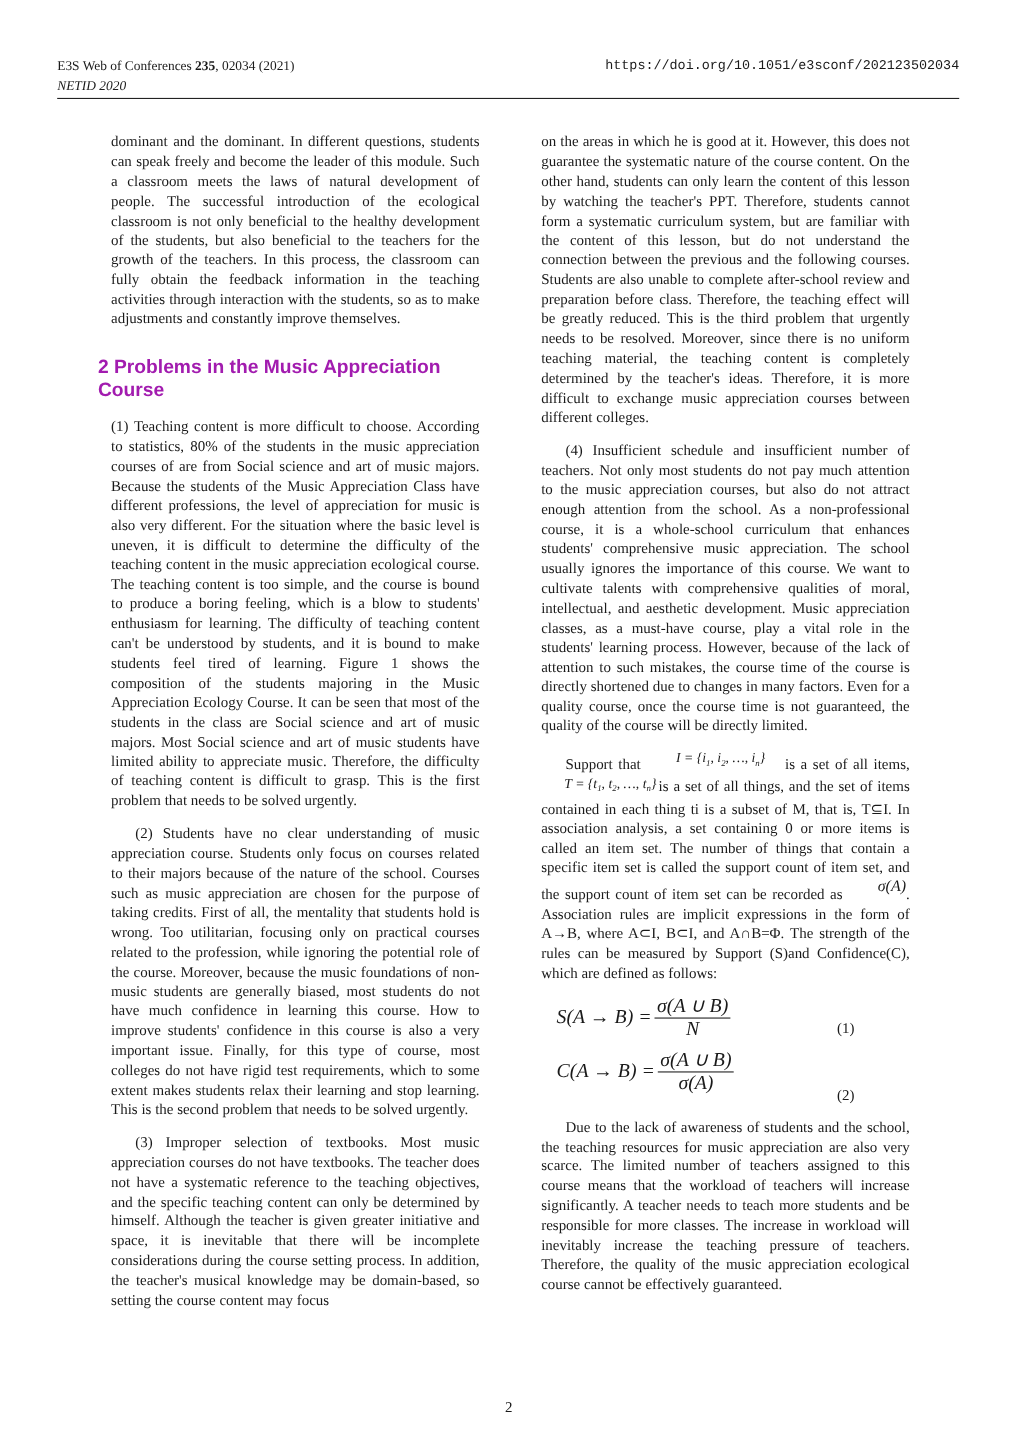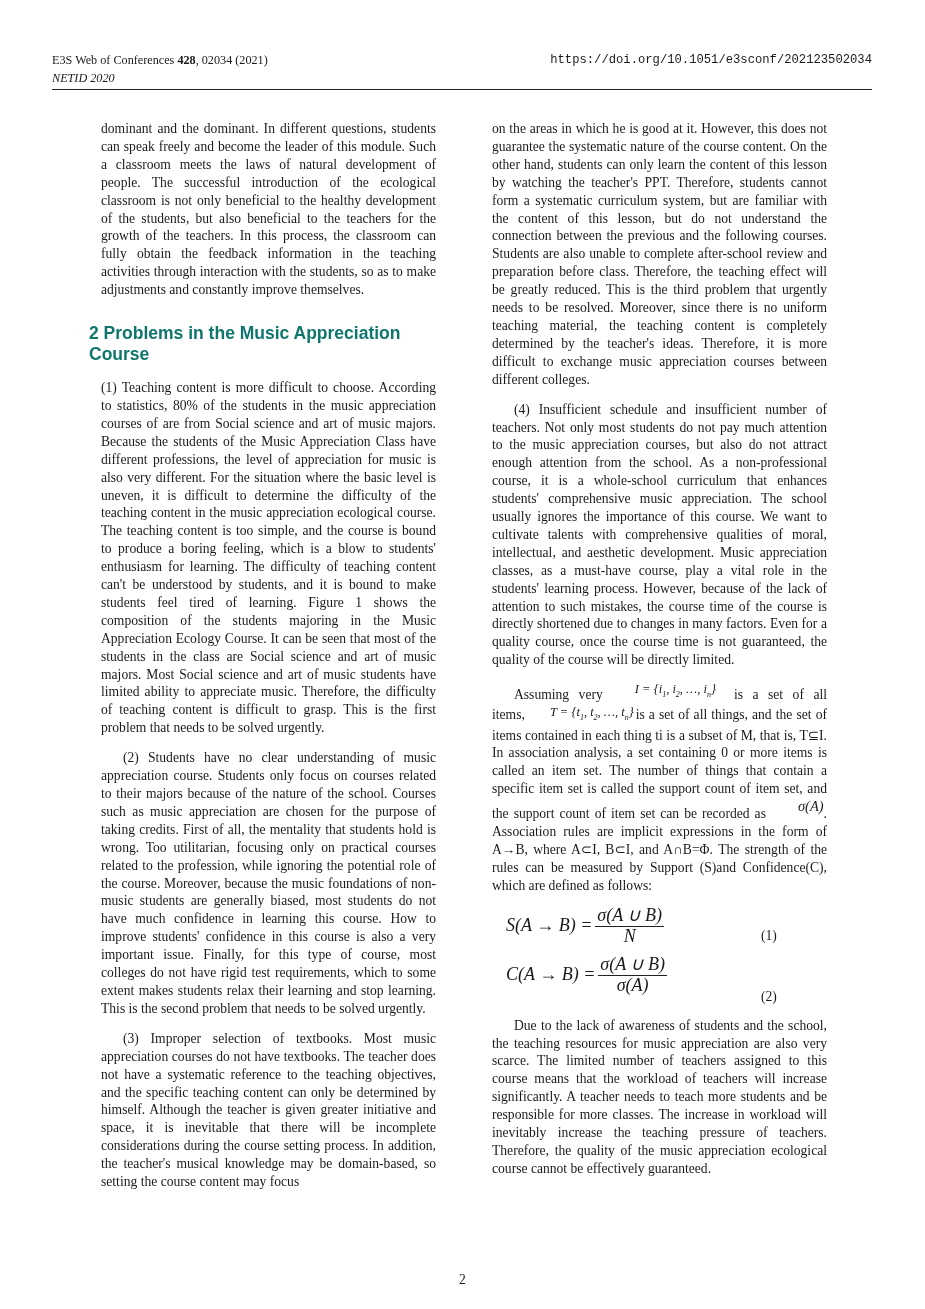--- a/index.html
+++ b/index.html
@@ -14,21 +14,21 @@
   .header-rule { position: absolute; left: 52px; top: 89px; width: 820px; height: 0; border-top: 1.3px solid #222; }
 
   .col { position: absolute; top: 108px; width: 359px; font-size: 13.6px; line-height: 17.9px; text-align: justify; }
   .col-left { left: 89px; }
   .col-right { left: 480px; }
   .col p { margin: 12px; }
   .indent { text-indent: 22px; }
 
   .section-title {
     font-family: "Liberation Sans", sans-serif; font-weight: bold; font-size: 17.5px; line-height: 21px;
-    margin: 24px 0 14px 0; text-align: left; color: #0f766e;
+    margin: 24px 0 14px 0; text-align: left; color: #a21caf;
   }
 
   .math { font-family: "Liberation Serif", serif; font-style: italic; }
   .inline-eq { font-size: 12.5px; display: inline-block; vertical-align: 6px; margin: 0 18px 0 10px; }
   .inline-eq2 { font-size: 12.5px; display: inline-block; vertical-align: 3px; margin-right: 2px; margin-left: -1px; }
   .inline-sigma { font-size: 14.5px; display: inline-block; vertical-align: 7px; margin-left: 10px; }
   sub { font-size: 8px; }
 
   .eq-row { position: relative; height: 49px; }
   .eq { position: absolute; left: 26px; top: 0; display: flex; align-items: center; font-size: 18px; }
@@ -39,40 +39,40 @@
   .eq-row.r1 .eq-num { top: 20px; }
   .eq-row.r2 .eq-num { top: 32px; }
 
   .page-number { position: absolute; left: 0; width: 925px; top: 1272px; text-align: center; font-size: 13.6px; }
 </style>
 </head>
 <body>
 
 <div class="header">
   <div class="left">
-    <span>E3S Web of Conferences </span><b>428</b><span>, 02034 (2021)</span>
+    <span>E3S Web of Conferences </span><b>235</b><span>, 02034 (2021)</span>
   </div>
   <div class="right">https://doi.org/10.1051/e3sconf/202123502034</div>
   <div class="conf">NETID 2020</div>
 </div>
 <div class="header-rule"></div>
 
 <div class="col col-left">
   <p>dominant and the dominant. In different questions, students can speak freely and become the leader of this module. Such a classroom meets the laws of natural development of people. The successful introduction of the ecological classroom is not only beneficial to the healthy development of the students, but also beneficial to the teachers for the growth of the teachers. In this process, the classroom can fully obtain the feedback information in the teaching activities through interaction with the students, so as to make adjustments and constantly improve themselves.</p>
   <h2 class="section-title">2 Problems in the Music Appreciation Course</h2>
   <p>(1) Teaching content is more difficult to choose. According to statistics, 80% of the students in the music appreciation courses of are from Social science and art of music majors. Because the students of the Music Appreciation Class have different professions, the level of appreciation for music is also very different. For the situation where the basic level is uneven, it is difficult to determine the difficulty of the teaching content in the music appreciation ecological course. The teaching content is too simple, and the course is bound to produce a boring feeling, which is a blow to students' enthusiasm for learning. The difficulty of teaching content can't be understood by students, and it is bound to make students feel tired of learning. Figure 1 shows the composition of the students majoring in the Music Appreciation Ecology Course. It can be seen that most of the students in the class are Social science and art of music majors. Most Social science and art of music students have limited ability to appreciate music. Therefore, the difficulty of teaching content is difficult to grasp. This is the first problem that needs to be solved urgently.</p>
   <p class="indent">(2) Students have no clear understanding of music appreciation course. Students only focus on courses related to their majors because of the nature of the school. Courses such as music appreciation are chosen for the purpose of taking credits. First of all, the mentality that students hold is wrong. Too utilitarian, focusing only on practical courses related to the profession, while ignoring the potential role of the course. Moreover, because the music foundations of non-music students are generally biased, most students do not have much confidence in learning this course. How to improve students' confidence in this course is also a very important issue. Finally, for this type of course, most colleges do not have rigid test requirements, which to some extent makes students relax their learning and stop learning. This is the second problem that needs to be solved urgently.</p>
   <p class="indent">(3) Improper selection of textbooks. Most music appreciation courses do not have textbooks. The teacher does not have a systematic reference to the teaching objectives, and the specific teaching content can only be determined by himself. Although the teacher is given greater initiative and space, it is inevitable that there will be incomplete considerations during the course setting process. In addition, the teacher's musical knowledge may be domain-based, so setting the course content may focus</p>
 </div>
 
 <div class="col col-right">
   <p>on the areas in which he is good at it. However, this does not guarantee the systematic nature of the course content. On the other hand, students can only learn the content of this lesson by watching the teacher's PPT. Therefore, students cannot form a systematic curriculum system, but are familiar with the content of this lesson, but do not understand the connection between the previous and the following courses. Students are also unable to complete after-school review and preparation before class. Therefore, the teaching effect will be greatly reduced. This is the third problem that urgently needs to be resolved. Moreover, since there is no uniform teaching material, the teaching content is completely determined by the teacher's ideas. Therefore, it is more difficult to exchange music appreciation courses between different colleges.</p>
   <p class="indent">(4) Insufficient schedule and insufficient number of teachers. Not only most students do not pay much attention to the music appreciation courses, but also do not attract enough attention from the school. As a non-professional course, it is a whole-school curriculum that enhances students' comprehensive music appreciation. The school usually ignores the importance of this course. We want to cultivate talents with comprehensive qualities of moral, intellectual, and aesthetic development. Music appreciation classes, as a must-have course, play a vital role in the students' learning process. However, because of the lack of attention to such mistakes, the course time of the course is directly shortened due to changes in many factors. Even for a quality course, once the course time is not guaranteed, the quality of the course will be directly limited.</p>
   <p class="indent" style="margin-top:6px">
-    <span>Assuming very</span><span class="math inline-eq"><span>I = {</span><span>i</span><sub>1</sub><span>, i</span><sub>2</sub><span>, …, i</span><sub>n</sub><span>}</span></span><span>is a set of all items,</span>
+    <span>Support that</span><span class="math inline-eq"><span>I = {</span><span>i</span><sub>1</sub><span>, i</span><sub>2</sub><span>, …, i</span><sub>n</sub><span>}</span></span><span>is a set of all items,</span>
     <span class="math inline-eq2"><span>T = {</span><span>t</span><sub>1</sub><span>, t</span><sub>2</sub><span>, …, t</span><sub>n</sub><span>}</span></span><span>is a set of all things, and the set of items contained in each thing ti is a subset of M, that is, T⊆I. In association analysis, a set containing 0 or more items is called an item set. The number of things that contain a specific item set is called the support count of item set, and the support count of item set can be recorded as</span><span class="math inline-sigma">σ(A)</span><span>.</span>
     <span>Association rules are implicit expressions in the form of A→B, where A⊂I, B⊂I, and A∩B=Φ. The strength of the rules can be measured by Support (S)and Confidence(C), which are defined as follows:</span>
   </p>
 
   <div class="eq-row r1">
     <div class="eq math">
       <span>S(A → B) =</span>
       <span class="frac">
         <span class="num">σ(A ∪ B)</span>
         <span class="den">N</span>

